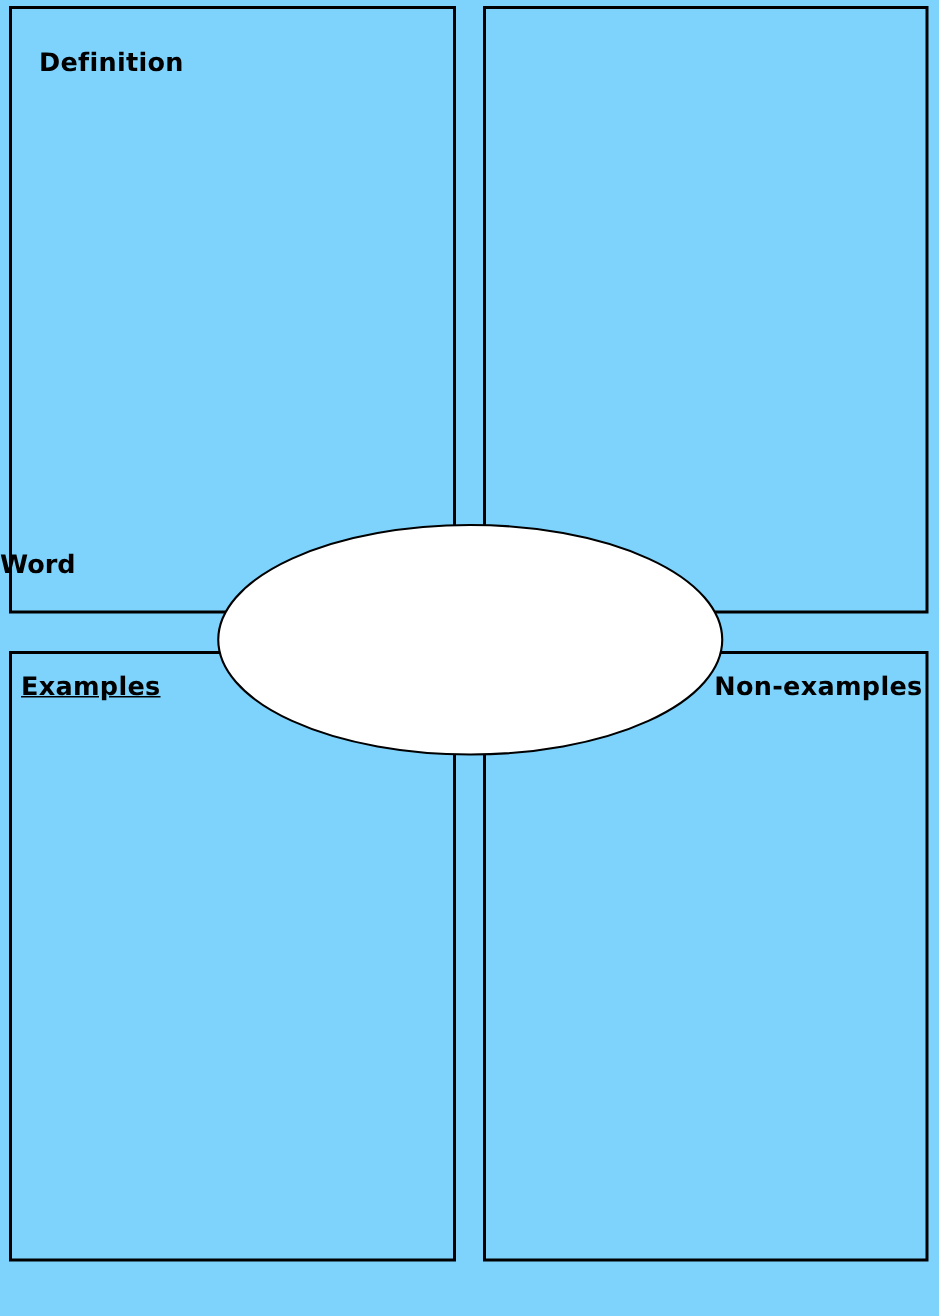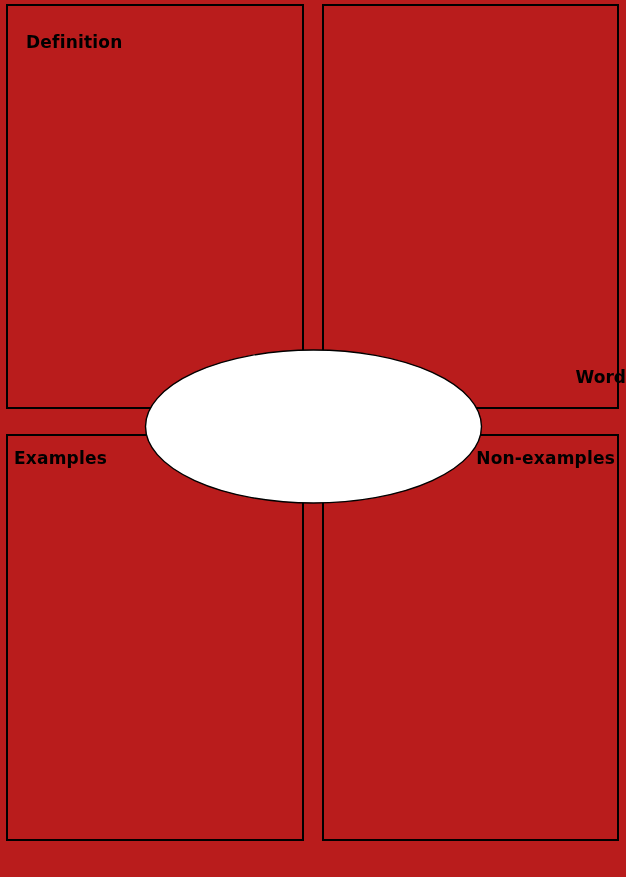--- a/index.html
+++ b/index.html
@@ -8,21 +8,21 @@
     padding: 0;
     background: #ffffff;
   }
   body {
     font-family: "DejaVu Sans", sans-serif;
   }
   #page {
     position: relative;
     width: 626px;
     height: 877px;
-    background: #b91c1c;
+    background: #7dd3fc;
     overflow: hidden;
   }
 
   
   .quad {
     position: absolute;
     border: 2px solid #000000;
     box-sizing: border-box;
     background: transparent;
   }
@@ -37,42 +37,42 @@
     font-family: "DejaVu Sans", sans-serif;
     font-weight: bold;
     font-size: 17px;
     letter-spacing: 0.2px;
     color: #000000;
     white-space: nowrap;
     line-height: 1;
   }
   #label-definition      { left: 26px;  top: 34px; }
   #label-characteristics { right: 26px; top: 34px; }
-  #label-examples        { left: 14px;  top: 450px; }
+  #label-examples        { left: 14px;  top: 450px; text-decoration: underline; }
   #label-nonexamples     { right: 11px; top: 450px; }
 
   
   #center-ellipse {
     position: absolute;
     left: 0;
     top: 0;
     width: 626px;
     height: 877px;
     pointer-events: none;
   }
   #center-ellipse .ell-shape {
     pointer-events: auto;
   }
 
   #label-word {
     position: absolute;
     left: 0;
     top: 369px;
     width: 626px;
-    text-align: right;
+    text-align: left;
     font-family: "DejaVu Sans", sans-serif;
     font-weight: bold;
     font-size: 17px;
     color: #000000;
     line-height: 1;
   }
 
   
   #caption {
     position: absolute;

